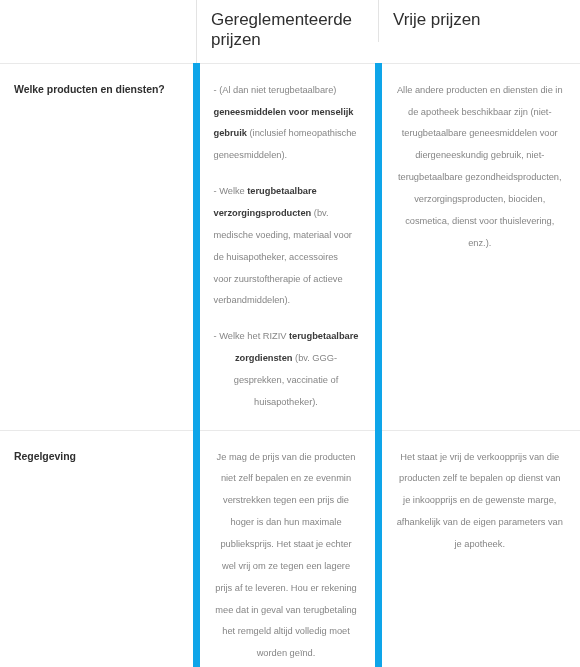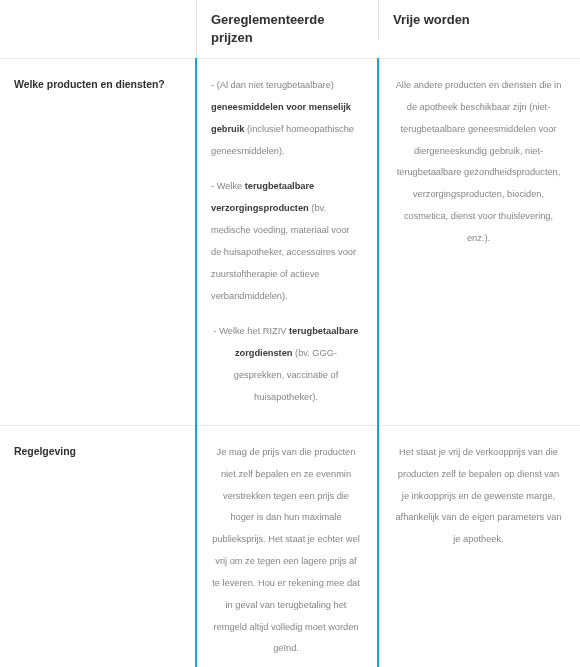--- a/index.html
+++ b/index.html
@@ -33,35 +33,35 @@
     font-weight: normal;
   }
   .head-cell {
     padding: 10px 14px 12px 14px;
     min-height: 10px;
   }
   .head-cell.with-rule {
     border-left: 1px solid #e3e3e3;
   }
   .head-title {
-    font-size: 13px;
-    font-weight: bold;
+    font-size: 17px;
+    font-weight: normal;
     color: #2f2f2f;
     letter-spacing: -0.05px;
     line-height: 1.2;
   }
 
   
   tbody td {
     padding: 0;
     vertical-align: top;
     border-top: 1px solid #e9e9e9;
   }
   tbody td.cell-rule {
-    border-left: 2px solid #0ea5e9;
+    border-left: 7px solid #0ea5e9;
     margin-top: 28px;
   }
   .cell-inner {
     padding: 16px 16px 16px 14px;
   }
   .cell-inner.label-inner {
     padding-left: 14px;
     padding-right: 10px;
   }
 
@@ -109,21 +109,21 @@
           <span class="head-title"></span>
         </div>
       </th>
       <th>
         <div class="head-cell with-rule">
           <span class="head-title">Gereglementeerde prijzen</span>
         </div>
       </th>
       <th>
         <div class="head-cell with-rule">
-          <span class="head-title">Vrije worden</span>
+          <span class="head-title">Vrije prijzen</span>
         </div>
       </th>
     </tr>
   </thead>
 
   <tbody>
 
     <tr>
       <td>
         <div class="cell-inner label-inner">

